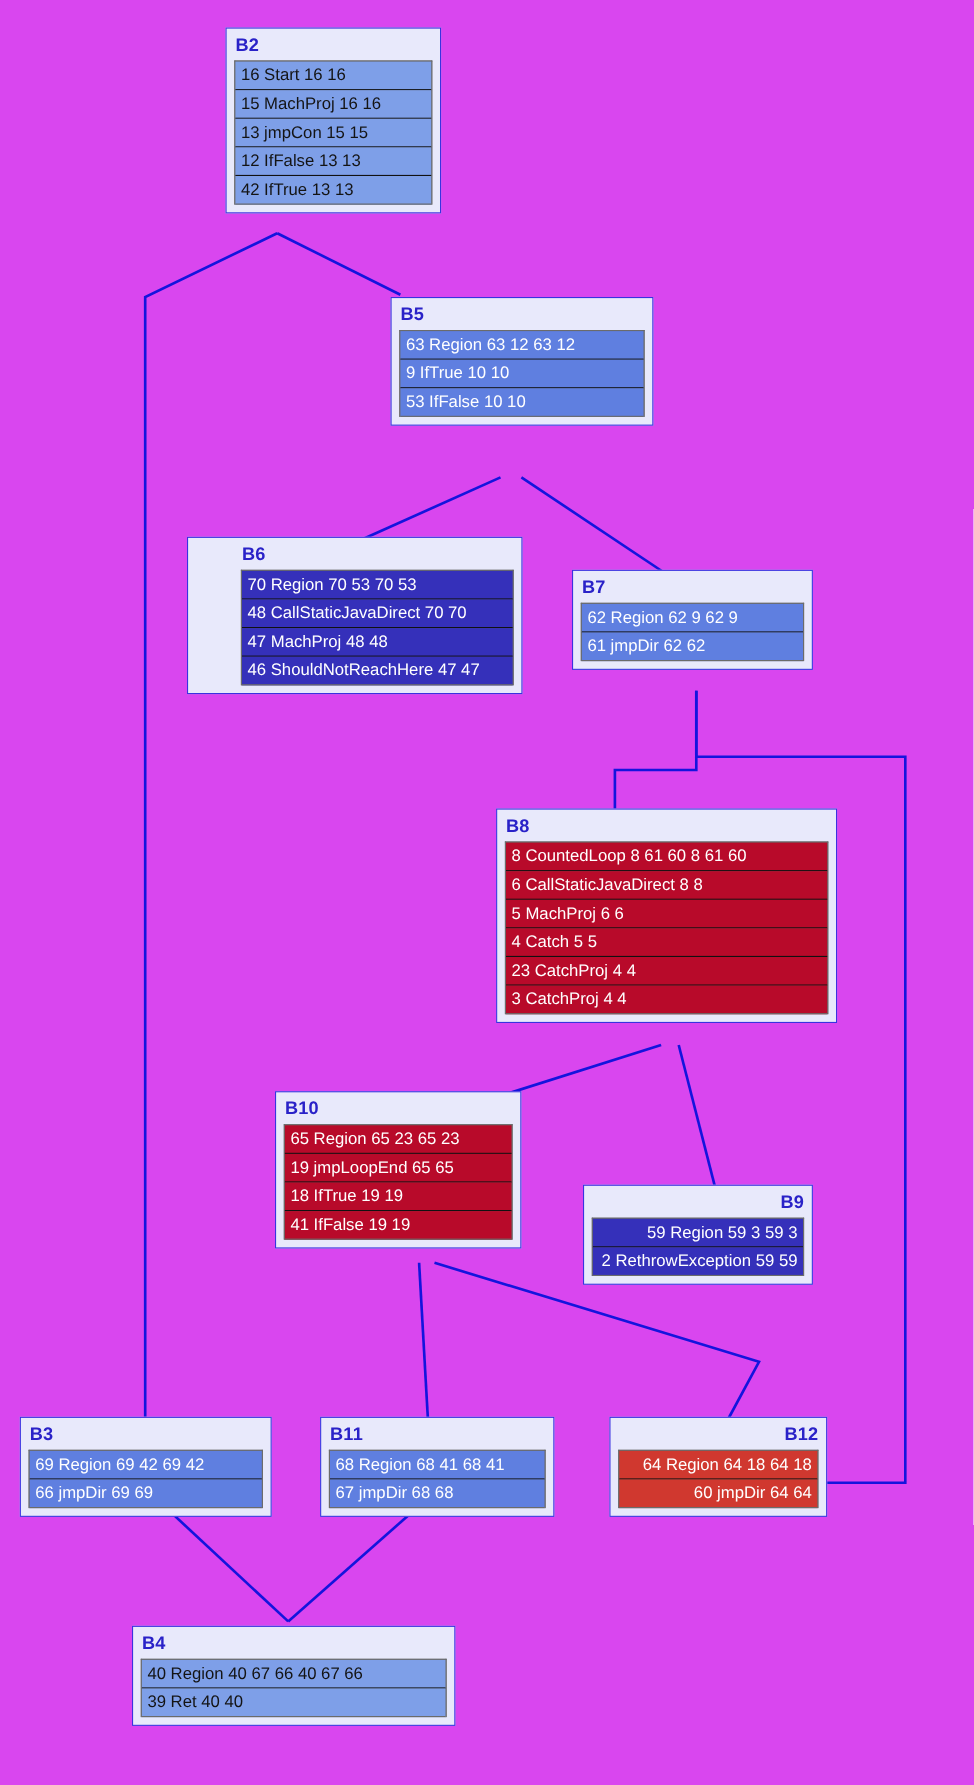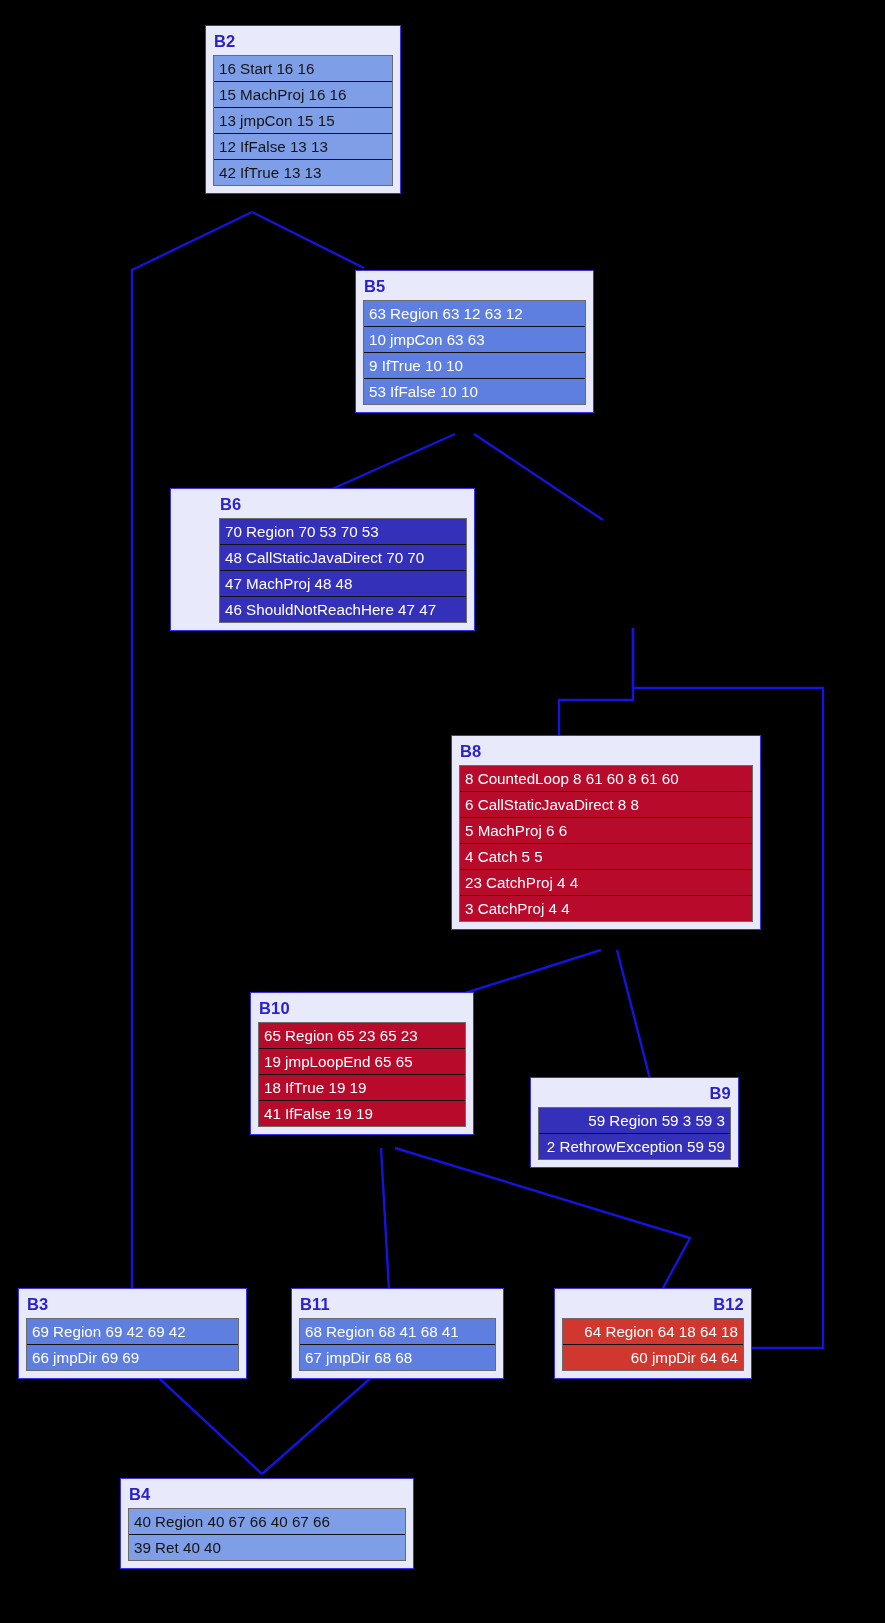--- a/index.html
+++ b/index.html
@@ -1,18 +1,18 @@
 <!DOCTYPE html>
 <html><head>
 <meta charset="utf-8">
 <title>CFG</title>
 <style>
   html,body{margin:0;padding:0;background:#ffffff;}
   body{font-family:"Liberation Sans","DejaVu Sans",sans-serif;}
-  #canvas{position:relative;width:885px;height:1623px;overflow:hidden;background:#000000;}
+  #canvas{position:relative;width:885px;height:1623px;overflow:hidden;background:#d946ef;}
   #edges{position:absolute;left:0;top:0;width:885px;height:1623px;pointer-events:none;}
   .block{position:absolute;box-sizing:border-box;background:#e8e9fb;border:1.6px solid #3a32e0;padding:5px 7px 7px 7px;}
   .block-title{font-size:16.5px;font-weight:bold;color:#2a22c8;line-height:20px;margin:0 0 4px 1px;letter-spacing:.2px;}
   .rows{border:1px solid #6b6b6b;border-bottom:none;background:#6b6b6b;}
   .row{font-size:15.2px;line-height:17px;padding:4px 5px 4px 5px;border-bottom:1px solid #111;white-space:nowrap;overflow:hidden;}
   .row:last-child{border-bottom:1px solid #6b6b6b;}
   
   .c-lightblue{background:#7e9fe8;color:#141414;}
   .c-midblue{background:#5f7fe0;color:#ffffff;}
   .c-darkblue{background:#3530ba;color:#ffffff;}
@@ -44,32 +44,38 @@
         <div class="row c-lightblue">15 MachProj  16  16</div>
         <div class="row c-lightblue">13 jmpCon  15  15</div>
         <div class="row c-lightblue">12 IfFalse  13  13</div>
         <div class="row c-lightblue">42 IfTrue  13  13</div>
       </div>
     </div>
     <div class="block" style="left: 355px; top: 270px; width: 239px;">
       <div class="block-title">B5</div>
       <div class="rows">
         <div class="row c-midblue">63 Region  63  12  63  12</div>
-        <div class="row c-midblue">10 jmpCon  63  63</div>
         <div class="row c-midblue">9 IfTrue  10  10</div>
         <div class="row c-midblue">53 IfFalse  10  10</div>
       </div>
     </div>
     <div class="block" style="left: 170px; top: 488px; width: 305px; padding-left: 48px;">
       <div class="block-title">B6</div>
       <div class="rows">
         <div class="row c-darkblue">70 Region  70  53  70  53</div>
         <div class="row c-darkblue">48 CallStaticJavaDirect  70  70</div>
         <div class="row c-darkblue">47 MachProj  48  48</div>
         <div class="row c-darkblue">46 ShouldNotReachHere  47  47</div>
+      </div>
+    </div>
+    <div class="block" style="left: 520px; top: 518px; width: 219px;">
+      <div class="block-title">B7</div>
+      <div class="rows">
+        <div class="row c-midblue">62 Region  62  9  62  9</div>
+        <div class="row c-midblue">61 jmpDir  62  62</div>
       </div>
     </div>
     <div class="block" style="left: 451px; top: 735px; width: 310px;">
       <div class="block-title">B8</div>
       <div class="rows">
         <div class="row c-crimson">8 CountedLoop  8  61  60  8  61  60</div>
         <div class="row c-crimson">6 CallStaticJavaDirect  8  8</div>
         <div class="row c-crimson">5 MachProj  6  6</div>
         <div class="row c-crimson">4 Catch  5  5</div>
         <div class="row c-crimson">23 CatchProj  4  4</div>

